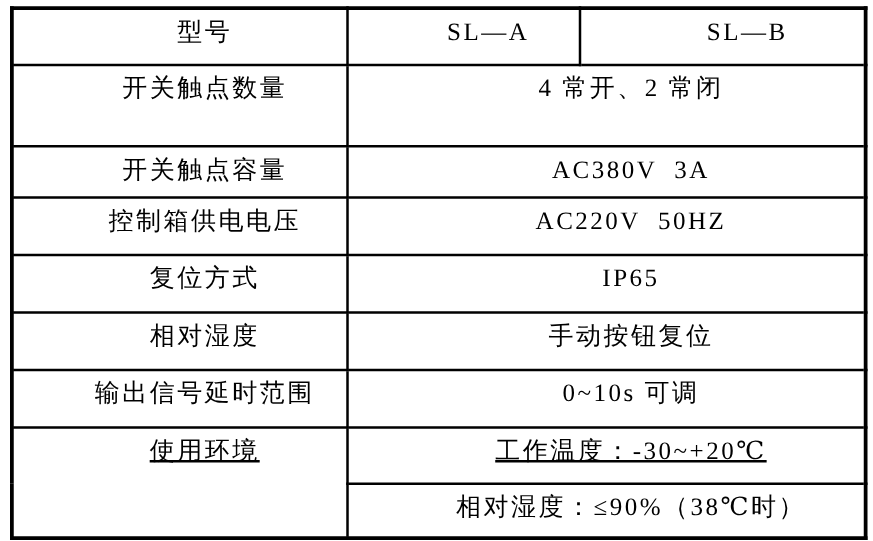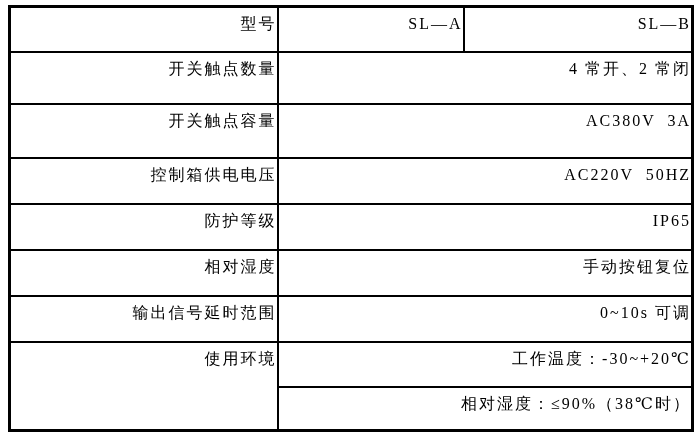--- a/index.html
+++ b/index.html
@@ -19,34 +19,34 @@
       position: absolute;
       left: 8px;
       top: 5px;
       width: 683px;
       border-collapse: collapse;
       table-layout: fixed;
       border: 3px solid #000000;
     }
     table.spec-table td {
       border: 2px solid #000000;
-      text-align: right;
+      text-align: center;
       vertical-align: top;
       padding: 6px 0 0 40px;
-      font-size: 16px;
+      font-size: 20px;
       letter-spacing: 2px;
       line-height: 1.2;
       white-space: pre-wrap;
       overflow: hidden;
     }
     tr.r-header  { height: 45px; }
-    tr.r-contact { height: 52px; }
-    tr.r-cap     { height: 54px; }
+    tr.r-contact { height: 65px; }
+    tr.r-cap     { height: 41px; }
     tr.r-mid     { height: 46px; }
-    tr.r-env-top { height: 45px; }
+    tr.r-env-top { height: 45px; text-decoration: underline; }
     tr.r-env-bot { height: 44px; }
   </style>
 </head>
 <body>
 
 <table class="spec-table">
   <colgroup>
     <col style="width:268px">
     <col style="width:186px">
     <col style="width:229px">
@@ -63,21 +63,21 @@
     </tr>
     <tr class="r-cap">
       <td>开关触点容量</td>
       <td colspan="2">AC380V  3A</td>
     </tr>
     <tr class="r-mid">
       <td>控制箱供电电压</td>
       <td colspan="2">AC220V  50HZ</td>
     </tr>
     <tr class="r-mid">
-      <td>防护等级</td>
+      <td>复位方式</td>
       <td colspan="2">IP65</td>
     </tr>
     <tr class="r-mid">
       <td>相对湿度</td>
       <td colspan="2">手动按钮复位</td>
     </tr>
     <tr class="r-mid">
       <td>输出信号延时范围</td>
       <td colspan="2">0~10s 可调</td>
     </tr>

